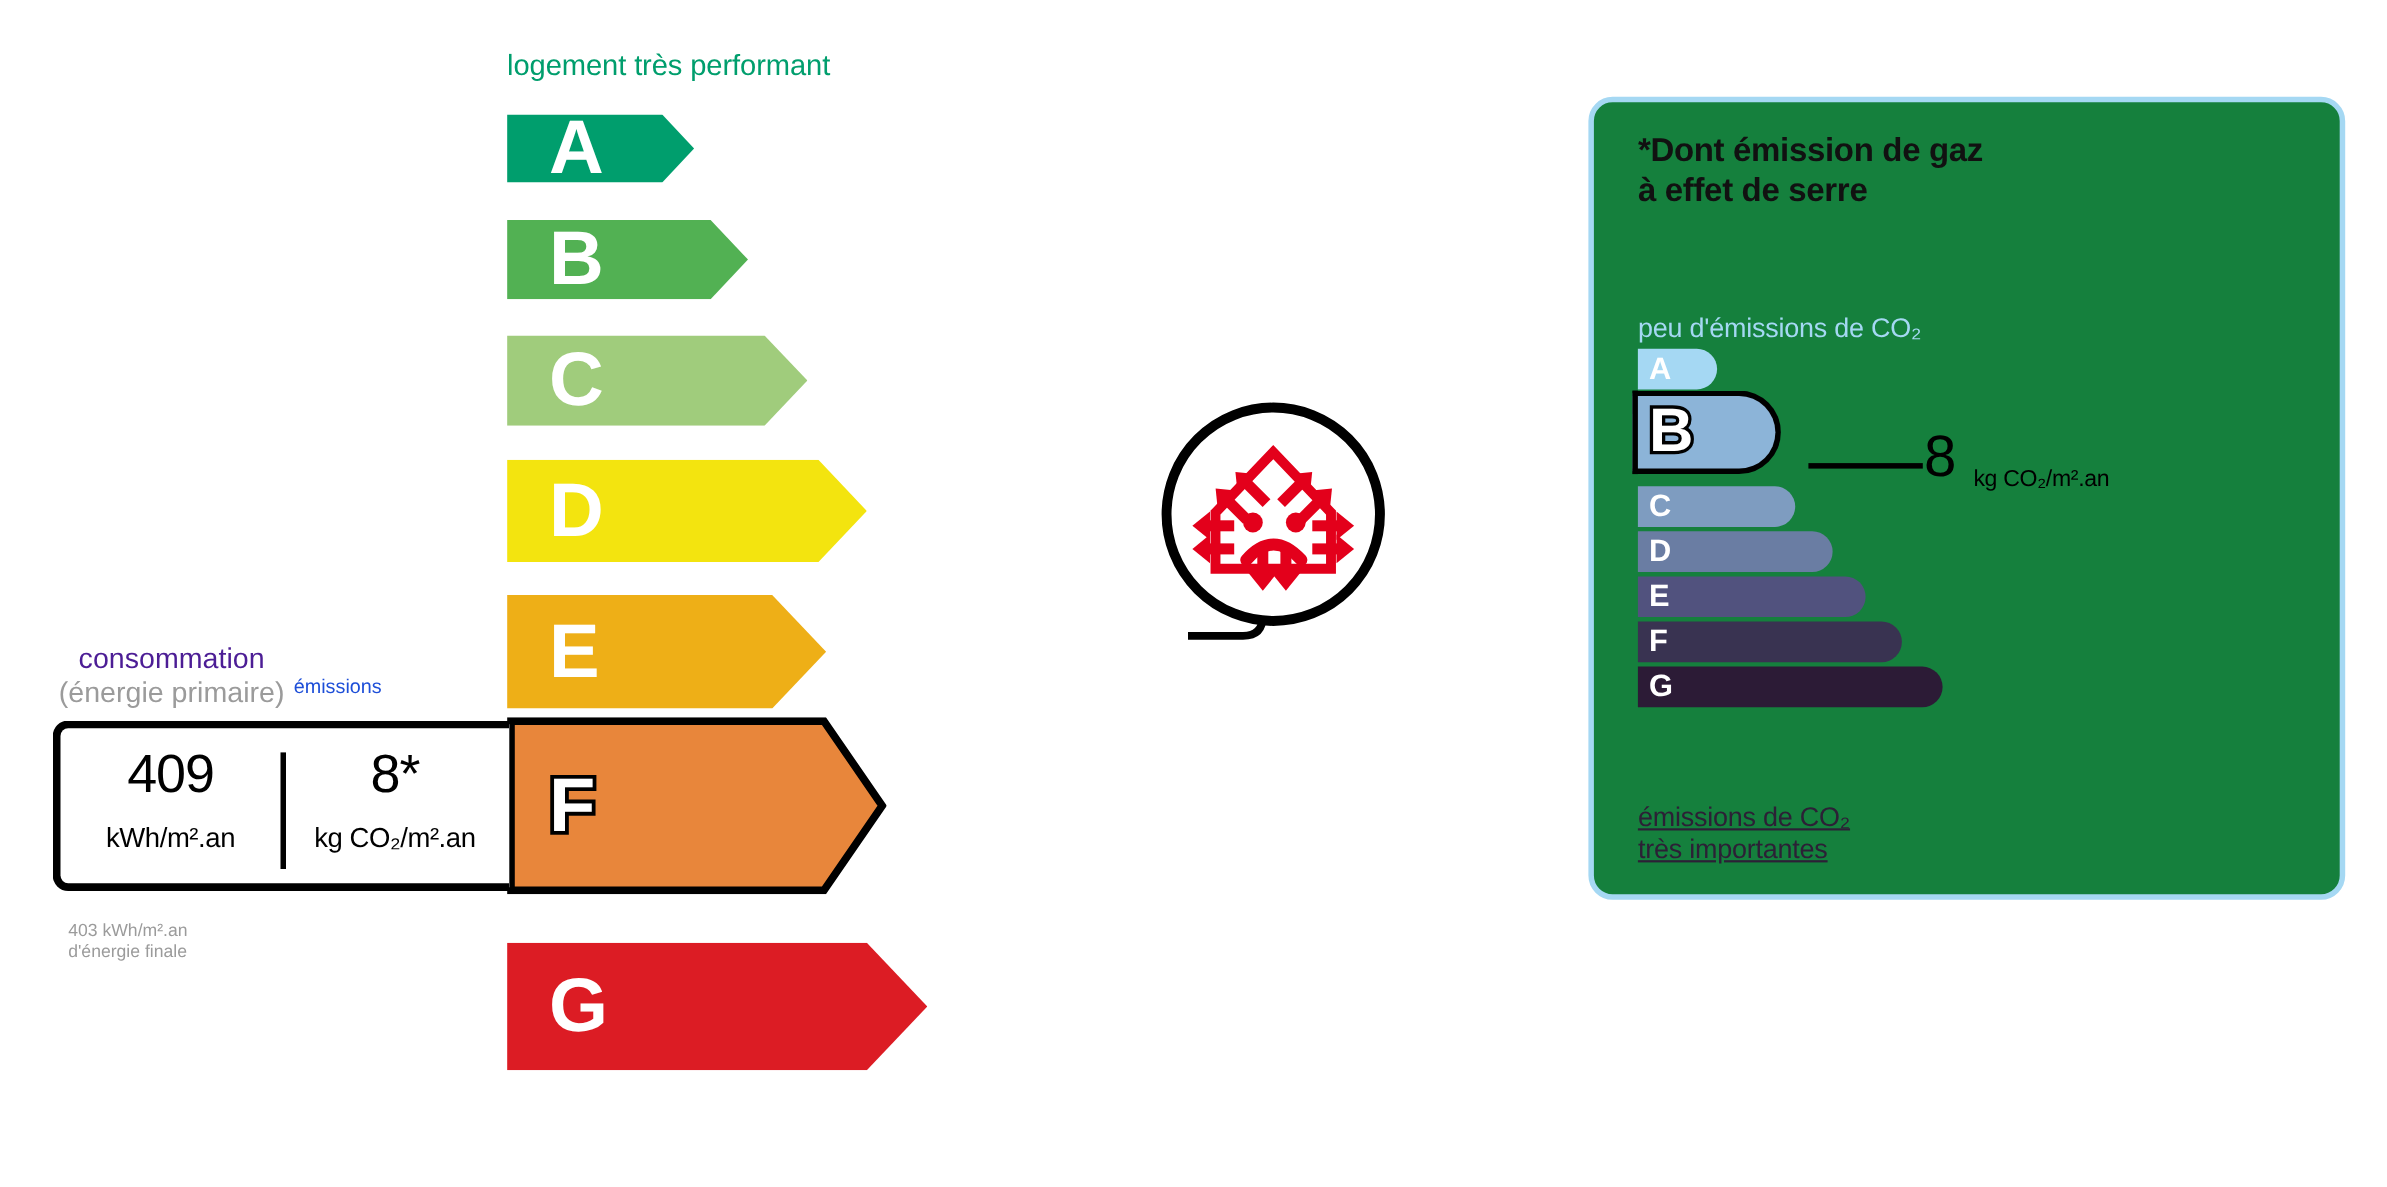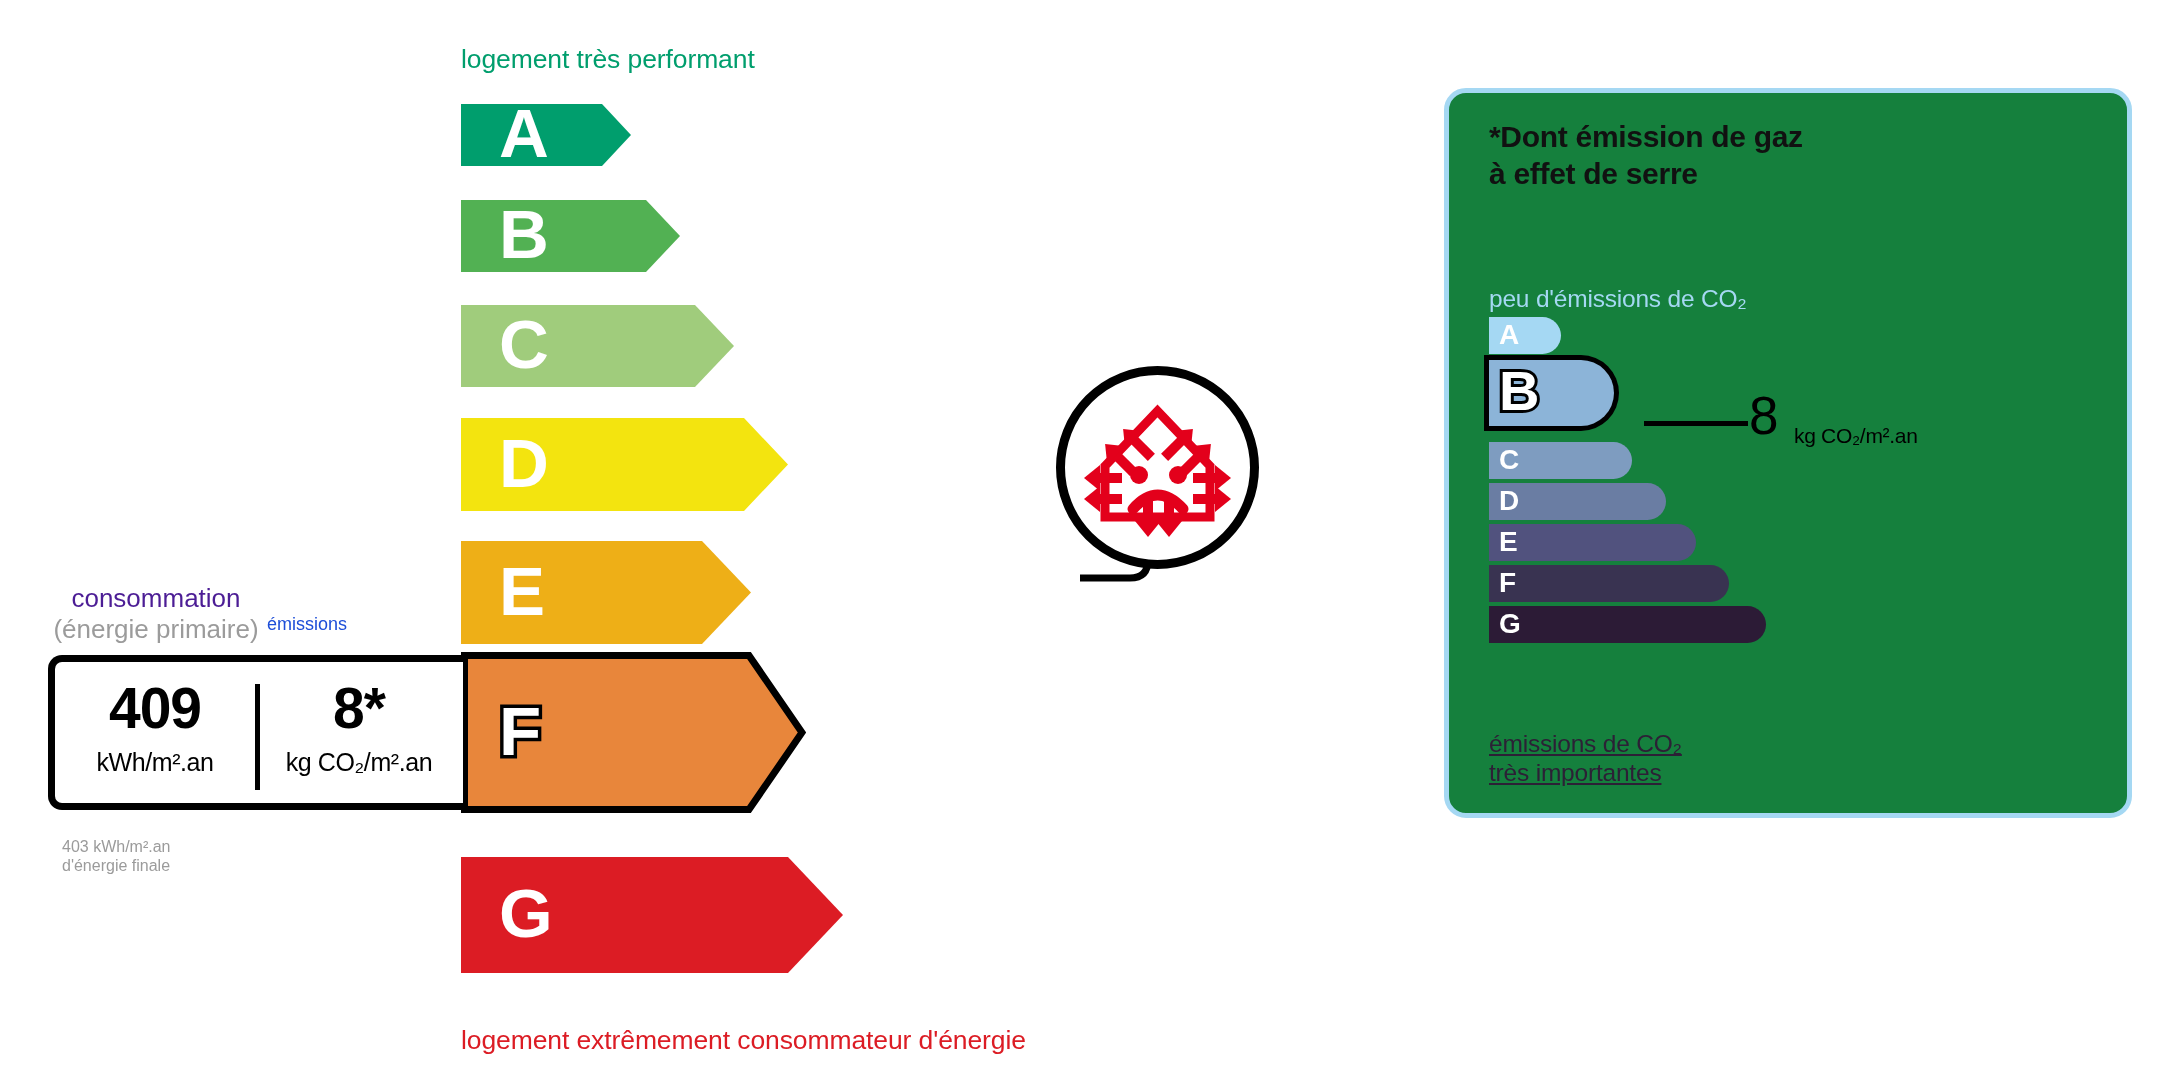--- a/index.html
+++ b/index.html
@@ -111,25 +111,24 @@
     left: 200px;
     top: 22px;
     width: 5px;
     height: 106px;
     background: #000000;
   }
   .cons-value {
     position: absolute;
     left: 0; right: 0;
     top: 18px;
-    font-size: 57px;
+    font-size: 49px;
     color: #000000;
     line-height: 1;
     letter-spacing: -1px;
-    font-weight: bold;
   }
   .cons-unit {
     position: absolute;
     left: 0; right: 0;
     top: 86px;
     font-size: 25px;
     color: #000000;
     line-height: 1.15;
     letter-spacing: -0.4px;
   }
@@ -455,21 +454,20 @@
         <div class="cons-value">8*</div>
         <div class="cons-unit">kg CO₂/m².an</div>
       </div>
     </div>
 
     <div id="final-energy-note">
       <div>403 kWh/m².an</div>
       <div>d'énergie finale</div>
     </div>
 
-    <div class="bottom-caption">logement extrêmement consommateur d'énergie</div>
   </div>
 
   <div id="co2-panel">
 
     <div id="co2-title">
       <div>*Dont émission de gaz</div>
       <div>à effet de serre</div>
     </div>
 
     <div id="co2-caption-top">peu d'émissions de CO₂</div>

